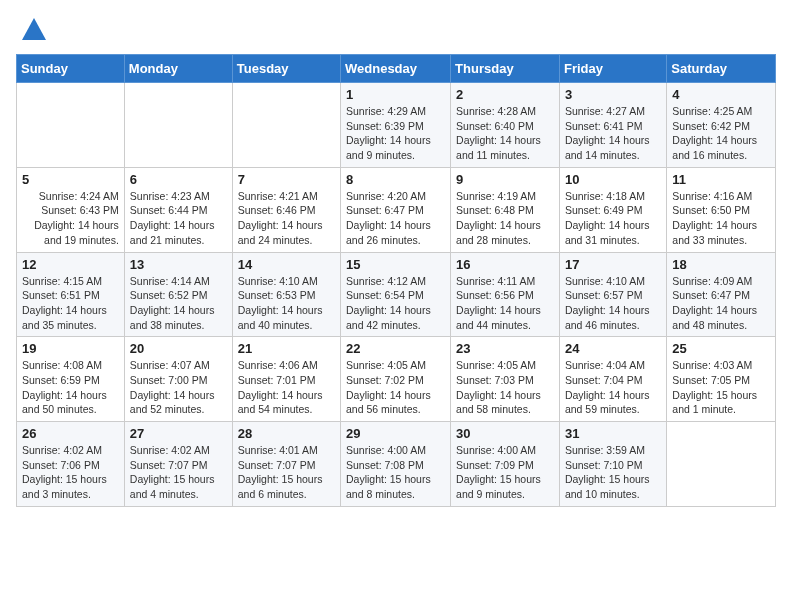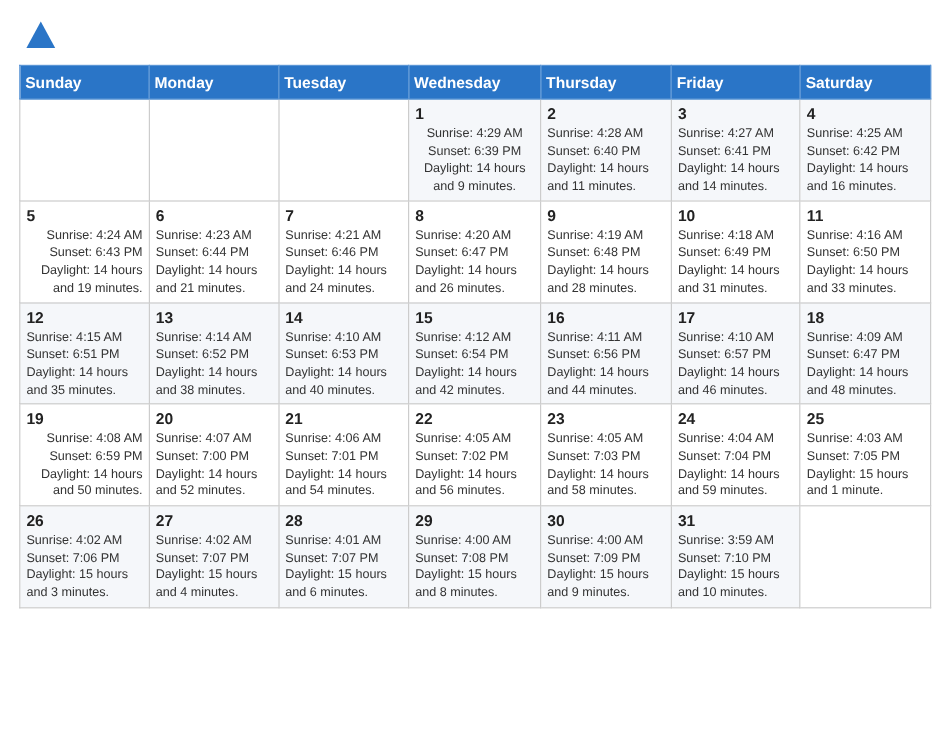--- a/index.html
+++ b/index.html
@@ -128,21 +128,21 @@
         <th>Saturday</th>
       </tr>
   </thead>
   <tbody id="calendar-body">
   <tr>
         <td class="empty-cell"></td>
         <td class="empty-cell"></td>
         <td class="empty-cell"></td>
         <td>
           <span class="day-num">1</span>
-          <div class="day-info" style="white-space: pre-line; text-align: center;">Sunrise: 4:29 AM
+          <div class="day-info" style="white-space: pre-line;">Sunrise: 4:29 AM
 Sunset: 6:39 PM
 Daylight: 14 hours
 and 9 minutes.</div>
         </td>
         <td>
           <span class="day-num">2</span>
           <div class="day-info" style="white-space: pre-line;">Sunrise: 4:28 AM
 Sunset: 6:40 PM
 Daylight: 14 hours
 and 11 minutes.</div>
@@ -260,21 +260,21 @@
           <span class="day-num">18</span>
           <div class="day-info" style="white-space: pre-line;">Sunrise: 4:09 AM
 Sunset: 6:47 PM
 Daylight: 14 hours
 and 48 minutes.</div>
         </td>
       </tr>
       <tr>
         <td>
           <span class="day-num">19</span>
-          <div class="day-info" style="white-space: pre-line; text-align: right;">Sunrise: 4:08 AM
+          <div class="day-info" style="white-space: pre-line;">Sunrise: 4:08 AM
 Sunset: 6:59 PM
 Daylight: 14 hours
 and 50 minutes.</div>
         </td>
         <td>
           <span class="day-num">20</span>
           <div class="day-info" style="white-space: pre-line;">Sunrise: 4:07 AM
 Sunset: 7:00 PM
 Daylight: 14 hours
 and 52 minutes.</div>

